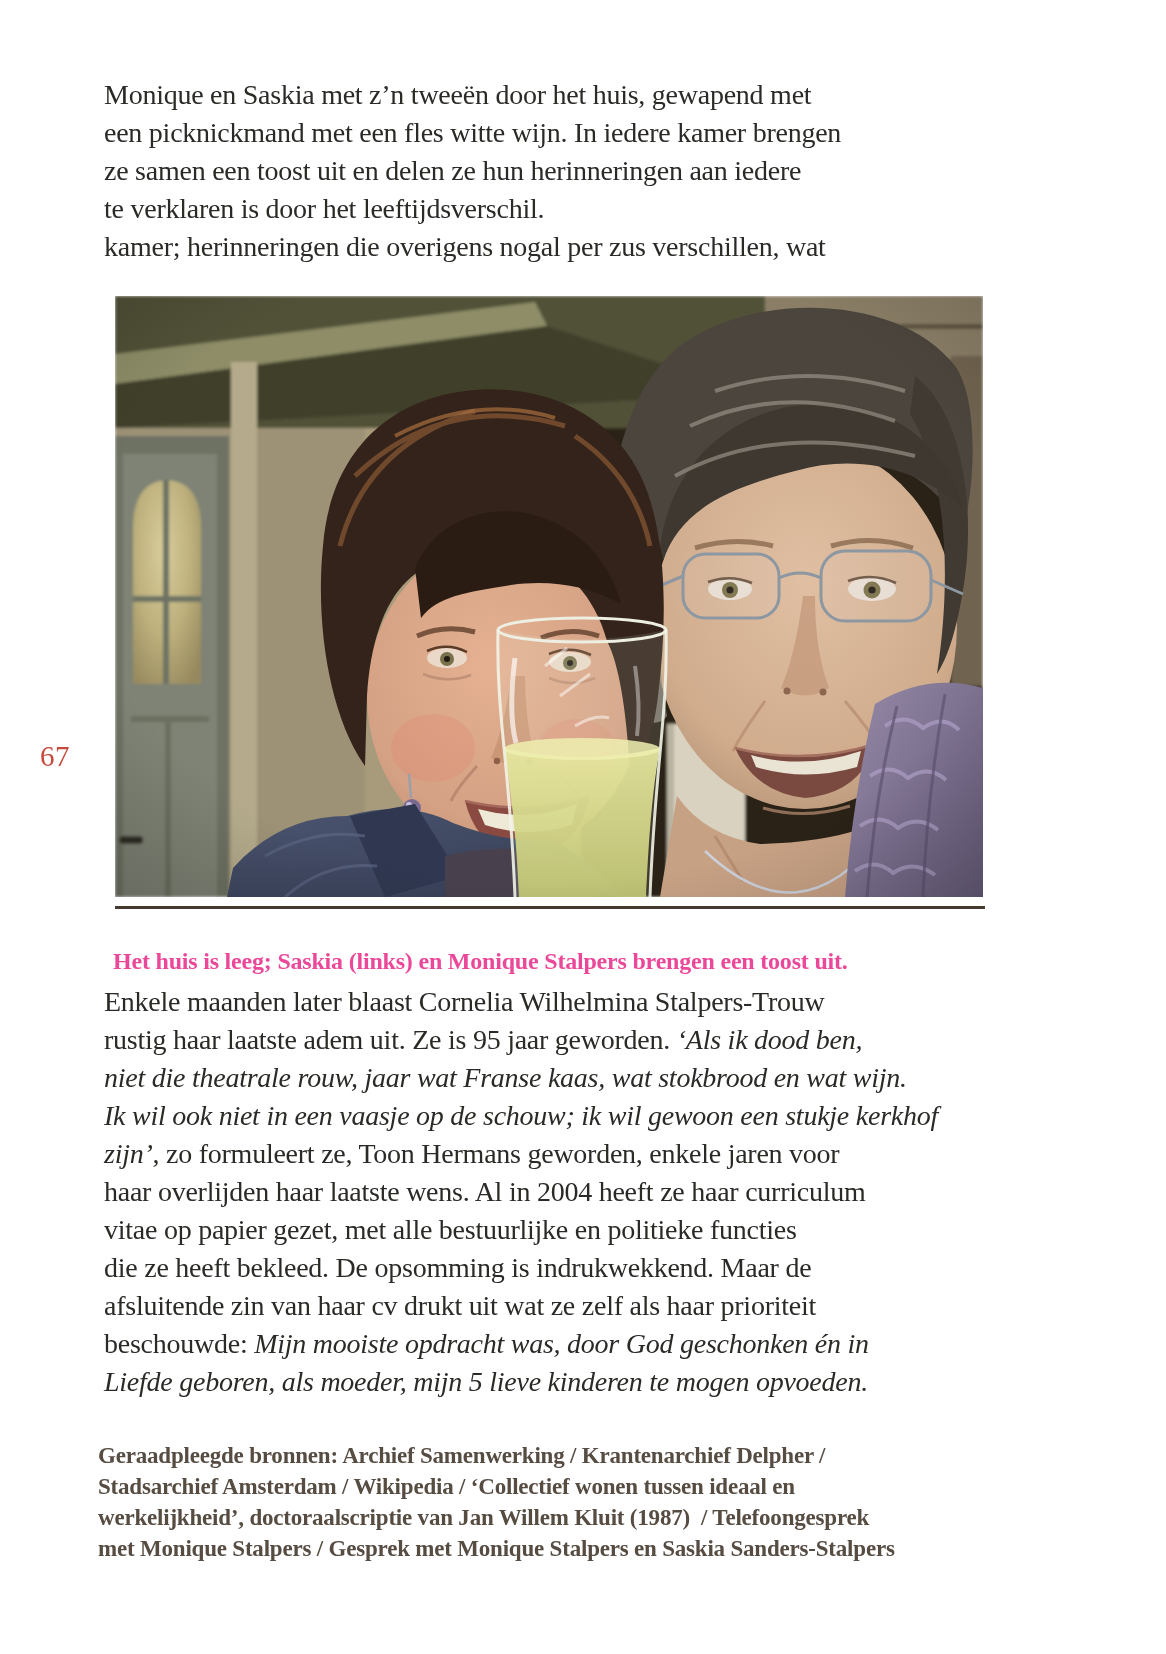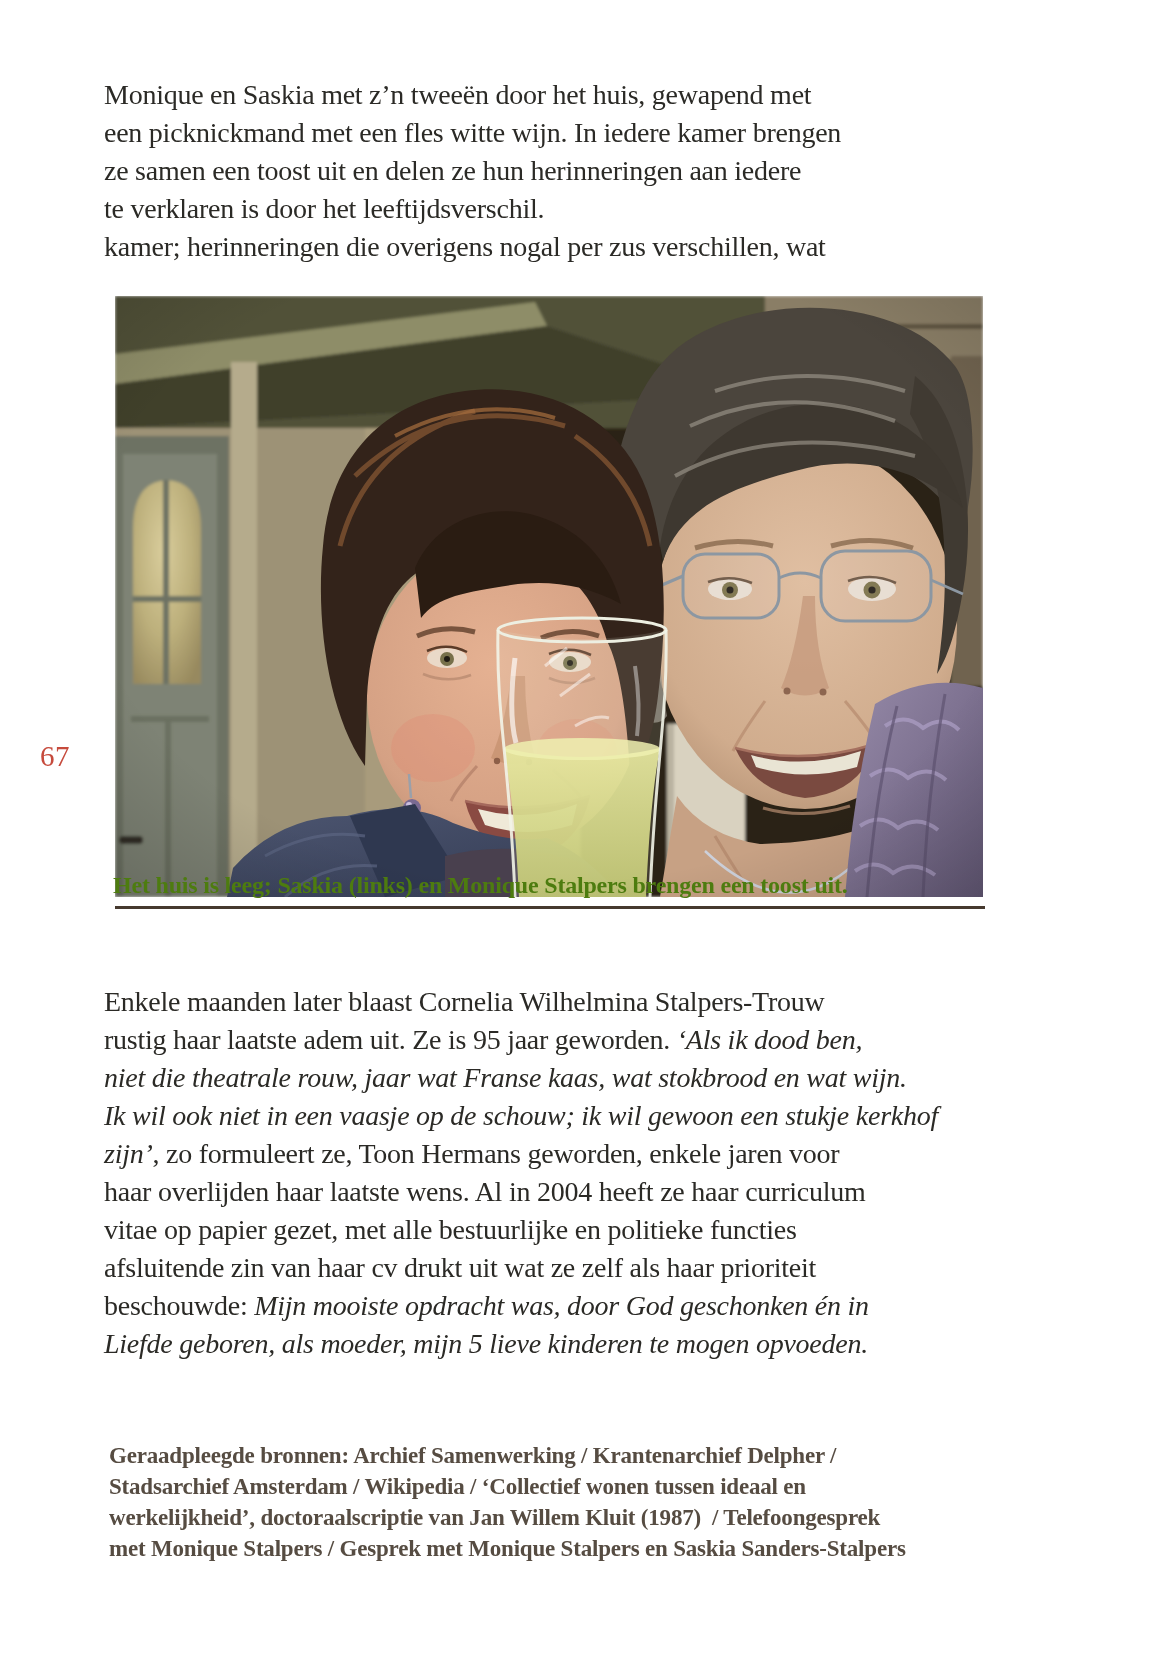--- a/index.html
+++ b/index.html
@@ -13,25 +13,25 @@
   #intro-para{top:76px;}
   #body-para{top:983px;font-family:Liberation Serif, serif;}
   #page-num{
     position:absolute;left:40px;top:740px;font-size:29px;line-height:32px;
     color:#c64a3c;letter-spacing:0.5px;
   }
   #photo-fig{position:absolute;left:115px;top:296px;width:868px;height:601px;}
   #photo-fig svg{display:block;width:868px;height:601px;}
   #photo-rule{position:absolute;left:115px;top:906px;width:870px;height:3px;background:#46392e;}
   #photo-caption{
-    position:absolute;left:113px;top:870px;font-size:24px;line-height:30px;
-    font-weight:bold;color:#4d7c0f;letter-spacing:-0.2px;white-space:pre;
+    position:absolute;left:113px;top:946px;font-size:24px;line-height:30px;
+    font-weight:bold;color:#ec4899;letter-spacing:-0.2px;white-space:pre;
   }
   #sources{
-    position:absolute;left:109px;top:1440px;font-size:23px;line-height:31px;
+    position:absolute;left:98px;top:1440px;font-size:23px;line-height:31px;
     font-weight:bold;color:#564c42;letter-spacing:-0.2px;
   }
 </style>
 </head>
 <body>
 
 <div id="page-num">67</div>
 
 <div id="intro-para" class="para">
     <div class="tline"><span>Monique en Saskia met z’n tweeën door het huis, gewapend met</span></div>
@@ -217,20 +217,21 @@
 <div id="photo-caption">Het huis is leeg; Saskia (links) en Monique Stalpers brengen een toost uit.</div>
 
 <div id="body-para" class="para">
     <div class="tline"><span>Enkele maanden later blaast Cornelia Wilhelmina Stalpers-Trouw</span></div>
     <div class="tline"><span>rustig haar laatste adem uit. Ze is 95 jaar geworden. </span><span class="it">‘Als ik dood ben,</span></div>
     <div class="tline"><span class="it">niet die theatrale rouw, jaar wat Franse kaas, wat stokbrood en wat wijn.</span></div>
     <div class="tline"><span class="it">Ik wil ook niet in een vaasje op de schouw; ik wil gewoon een stukje kerkhof</span></div>
     <div class="tline"><span class="it">zijn’</span><span>, zo formuleert ze, Toon Hermans geworden, enkele jaren voor</span></div>
     <div class="tline"><span>haar overlijden haar laatste wens. Al in 2004 heeft ze haar curriculum</span></div>
     <div class="tline"><span>vitae op papier gezet, met alle bestuurlijke en politieke functies</span></div>
+    <div class="tline"><span>die ze heeft bekleed. De opsomming is indrukwekkend. Maar de</span></div>
     <div class="tline"><span>afsluitende zin van haar cv drukt uit wat ze zelf als haar prioriteit</span></div>
     <div class="tline"><span>beschouwde: </span><span class="it">Mijn mooiste opdracht was, door God geschonken én in</span></div>
     <div class="tline"><span class="it">Liefde geboren, als moeder, mijn 5 lieve kinderen te mogen opvoeden.</span></div>
   </div>
 
 <div id="sources">
     <div class="tline"><span>Geraadpleegde bronnen: Archief Samenwerking / Krantenarchief Delpher /</span></div>
     <div class="tline"><span>Stadsarchief Amsterdam / Wikipedia / ‘Collectief wonen tussen ideaal en</span></div>
     <div class="tline"><span>werkelijkheid’, doctoraalscriptie van Jan Willem Kluit (1987)  / Telefoongesprek</span></div>
     <div class="tline"><span>met Monique Stalpers / Gesprek met Monique Stalpers en Saskia Sanders-Stalpers</span></div>

